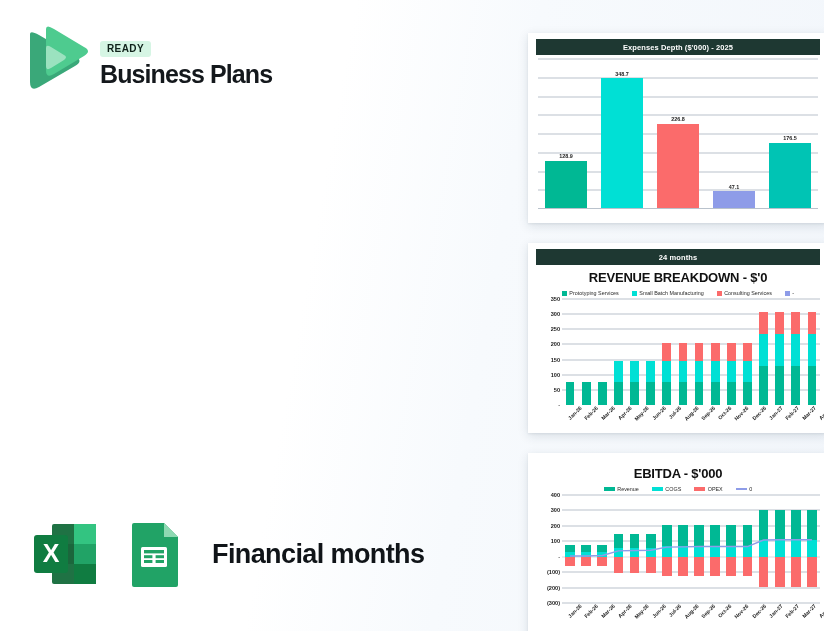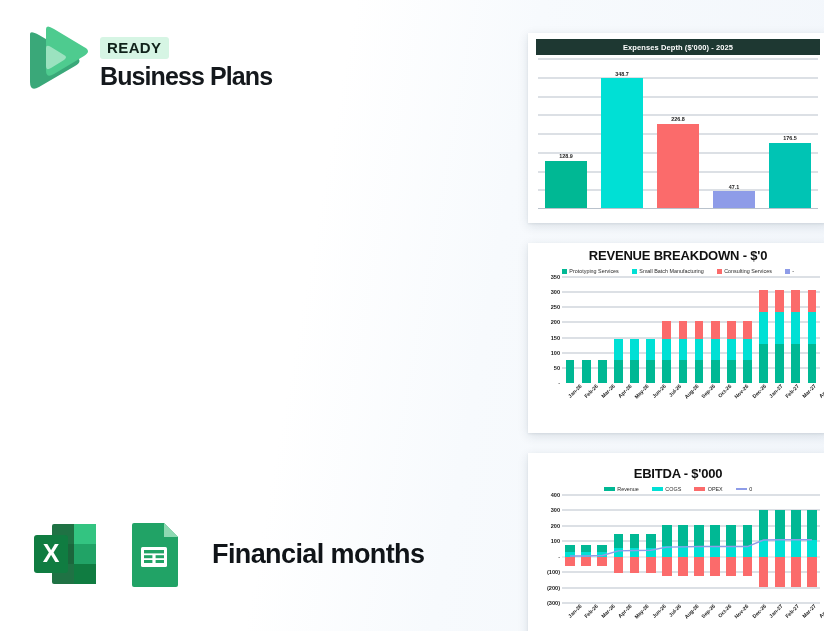--- a/index.html
+++ b/index.html
@@ -15,21 +15,21 @@
   }
 
   
   .brand { position: absolute; left: 22px; top: 26px; display: flex; align-items: center; gap: 12px; }
   .brand-logo { width: 66px; height: 70px; flex: none; }
   .brand-text { padding-top: 4px; }
   .ready-badge {
     display: inline-block;
     background: #d6f5e4;
     color: #10221a;
-    font-size: 15px;
+    font-size: 10px;
     font-weight: 700;
     letter-spacing: .4px;
     padding: 2px 7px 3px;
     border-radius: 3px;
     margin-bottom: 4px;
   }
   .brand-title {
     font-size: 25px;
     font-weight: 700;
     color: #14181c;
@@ -228,20 +228,21 @@
             <div class="exp-bar" style="height: 66.1875px; background: rgb(0, 196, 180);">
               <span class="exp-val">176.5</span>
             </div>
           </div>
         </div>
       <div class="exp-axis"></div>
     </div>
   </div>
 
   <div class="card" id="card-revenue">
+    <div class="card-band">24 months</div>
     <div class="card-heading">REVENUE BREAKDOWN - $'0</div>
     <div class="legend" id="rev-legend">
         <div class="legend-item">
           <span class="legend-swatch" style="background: rgb(0, 184, 148);"></span>
           <span>Prototyping Services</span>
         </div>
         <div class="legend-item">
           <span class="legend-swatch" style="background: rgb(0, 224, 213);"></span>
           <span>Small Batch Manufacturing</span>
         </div>

